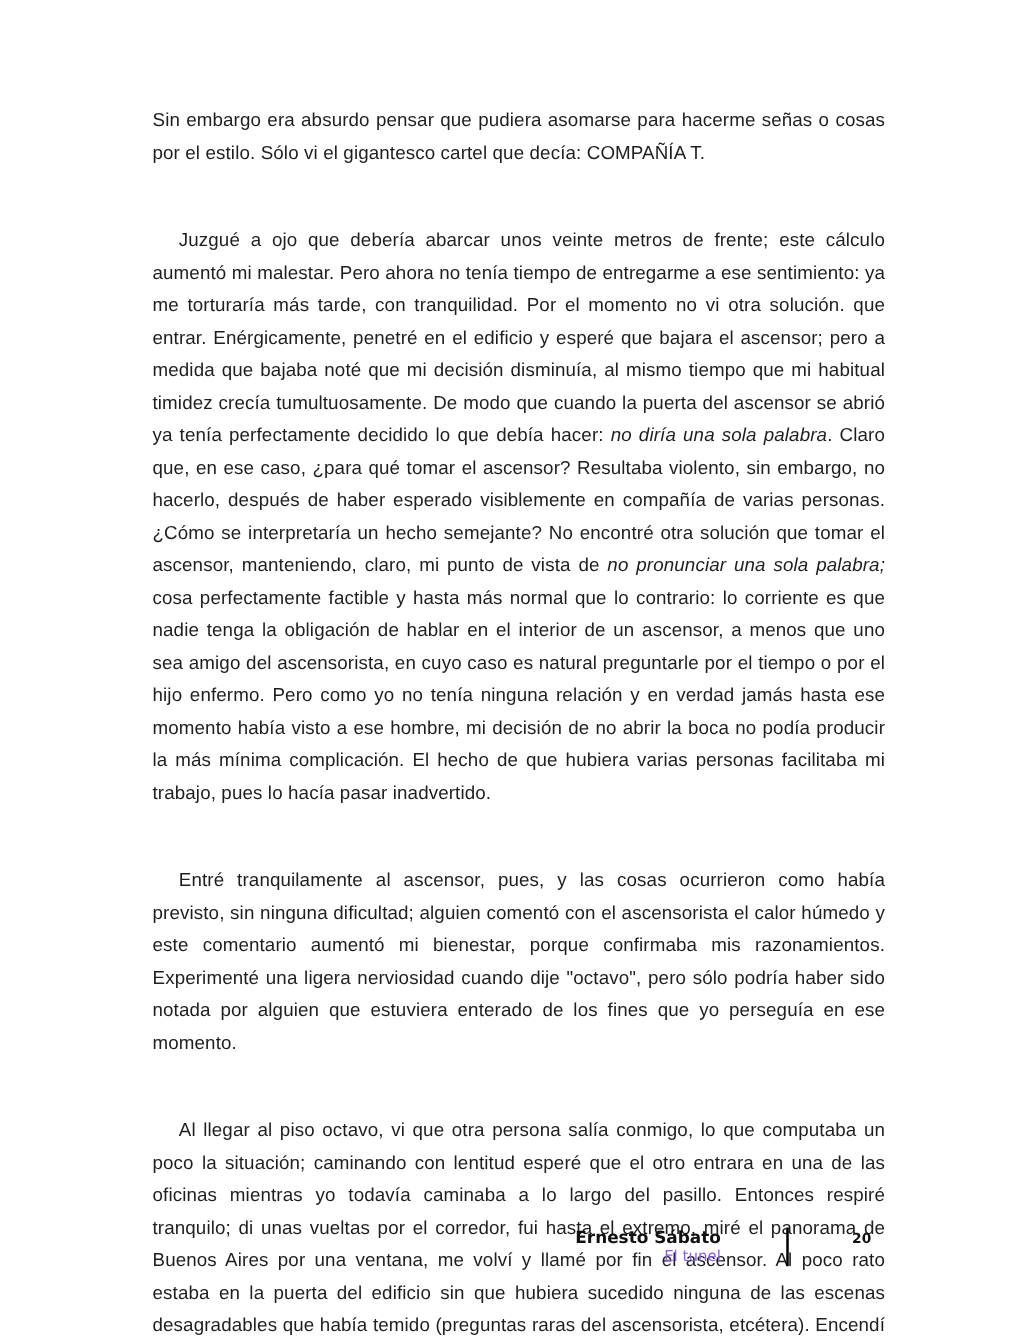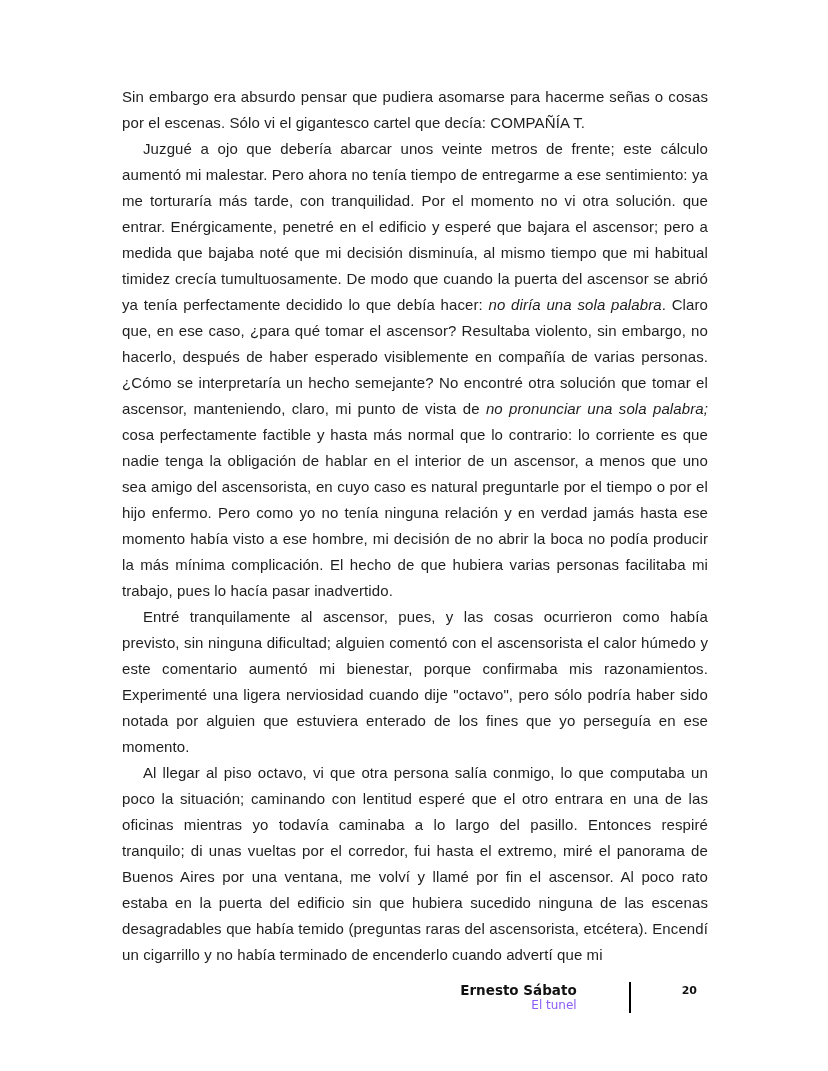--- a/index.html
+++ b/index.html
@@ -25,20 +25,21 @@
     color: #1e1e1e;
     text-align: justify;
     letter-spacing: 0.1px;
   }
   .body-text p.para {
     margin: 0;
     padding: 0;
   }
   .body-text p.indent {
     text-indent: 21px;
+    margin-top: 44px;
   }
   .bold   { font-weight: normal; }
   .italic { font-style: italic; }
   .page-footer {
     position: absolute;
     top: 982px;
     right: 131px;
     display: flex;
     align-items: flex-start;
     font-family: "DejaVu Sans", sans-serif;
@@ -73,21 +74,21 @@
     line-height: 15px;
     padding-top: 1px;
   }
 </style>
 </head>
 <body>
 
 <div class="page">
 
   <div class="body-text" id="body-text">
-      <p class="para"><span>Sin embargo era absurdo pensar que pudiera asomarse para hacerme señas o cosas por el escenas. Sólo vi el gigantesco cartel que decía: </span><span class="bold">COMPAÑÍA T.</span></p>
+      <p class="para"><span>Sin embargo era absurdo pensar que pudiera asomarse para hacerme señas o cosas por el estilo. Sólo vi el gigantesco cartel que decía: </span><span class="bold">COMPAÑÍA T.</span></p>
       <p class="para indent"><span>Juzgué a ojo que debería abarcar unos veinte metros de frente; este cálculo aumentó mi malestar. Pero ahora no tenía tiempo de entregarme a ese sentimiento: ya me torturaría más tarde, con tranquilidad. Por el momento no vi otra solución. que entrar. Enérgicamente, penetré en el edificio y esperé que bajara el ascensor; pero a medida que bajaba noté que mi decisión disminuía, al mismo tiempo que mi habitual timidez crecía tumultuosamente. De modo que cuando la puerta del ascensor se abrió ya tenía perfectamente decidido lo que debía hacer: </span><span class="italic">no diría una sola palabra</span><span>. Claro que, en ese caso, ¿para qué tomar el ascensor? Resultaba violento, sin embargo, no hacerlo, después de haber esperado visiblemente en compañía de varias personas. ¿Cómo se interpretaría un hecho semejante? No encontré otra solución que tomar el ascensor, manteniendo, claro, mi punto de vista de </span><span class="italic">no pronunciar una sola palabra;</span><span> cosa perfectamente factible y hasta más normal que lo contrario: lo corriente es que nadie tenga la obligación de hablar en el interior de un ascensor, a menos que uno sea amigo del ascensorista, en cuyo caso es natural preguntarle por el tiempo o por el hijo enfermo. Pero como yo no tenía ninguna relación y en verdad jamás hasta ese momento había visto a ese hombre, mi decisión de no abrir la boca no podía producir la más mínima complicación. El hecho de que hubiera varias personas facilitaba mi trabajo, pues lo hacía pasar inadvertido.</span></p>
       <p class="para indent"><span>Entré tranquilamente al ascensor, pues, y las cosas ocurrieron como había previsto, sin ninguna dificultad; alguien comentó con el ascensorista el calor húmedo y este comentario aumentó mi bienestar, porque confirmaba mis razonamientos. Experimenté una ligera nerviosidad cuando dije "octavo", pero sólo podría haber sido notada por alguien que estuviera enterado de los fines que yo perseguía en ese momento.</span></p>
       <p class="para indent"><span>Al llegar al piso octavo, vi que otra persona salía conmigo, lo que computaba un poco la situación; caminando con lentitud esperé que el otro entrara en una de las oficinas mientras yo todavía caminaba a lo largo del pasillo. Entonces respiré tranquilo; di unas vueltas por el corredor, fui hasta el extremo, miré el panorama de Buenos Aires por una ventana, me volví y llamé por fin el ascensor. Al poco rato estaba en la puerta del edificio sin que hubiera sucedido ninguna de las escenas desagradables que había temido (preguntas raras del ascensorista, etcétera). Encendí un cigarrillo y no había terminado de encenderlo cuando advertí que mi</span></p>
     </div>
 
   <div class="page-footer">
     <div class="footer-left">
       <div class="footer-author">Ernesto Sábato</div>
       <div class="footer-title">El tunel</div>
     </div>

